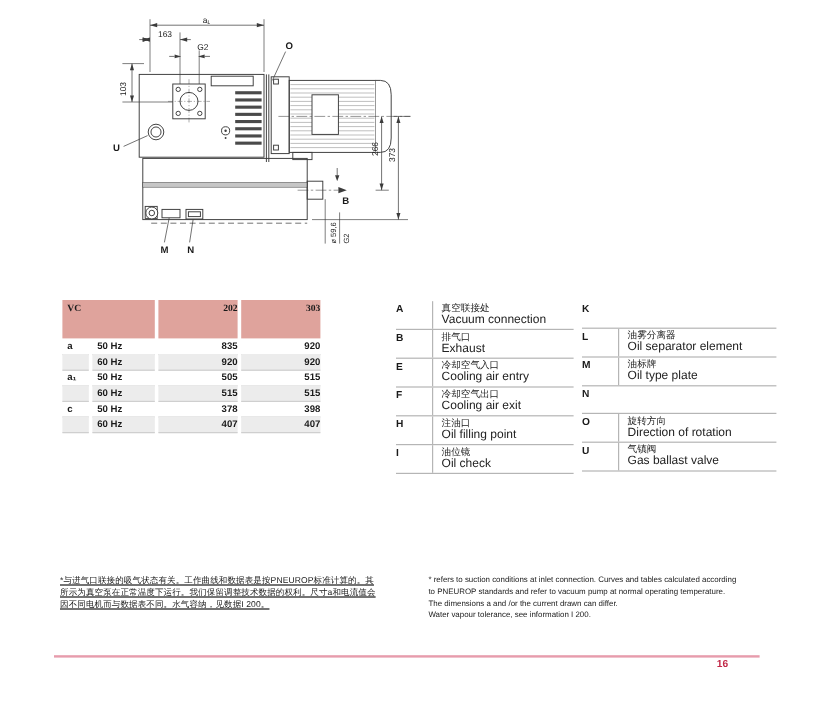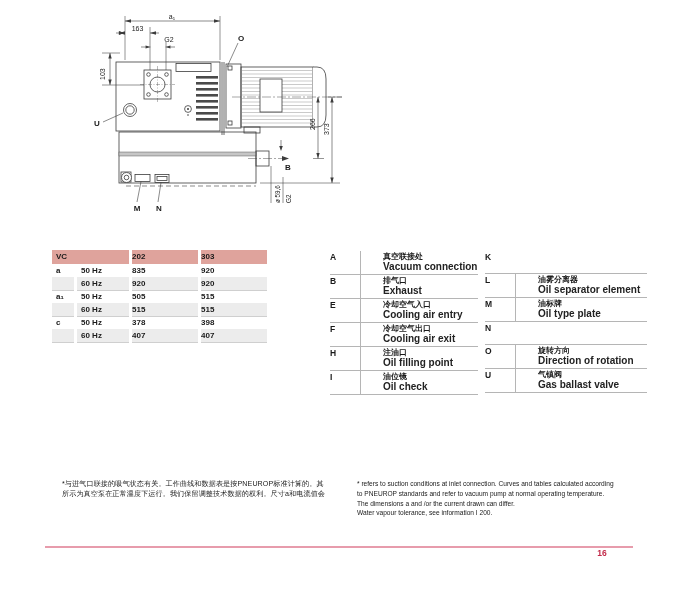--- a/index.html
+++ b/index.html
@@ -10,39 +10,39 @@
   }
   
   #drawing{position:absolute;left:78px;top:8px;}
   svg text{font-family:"Liberation Sans","DejaVu Sans",sans-serif;fill:#1a1a1a;}
   .dimtxt{font-size:7px;}
   .dimtxt-sm{font-size:6.3px;}
   .lbl{font-size:8px;font-weight:bold;}
   
   #spec-table{position:absolute;left:52px;top:250px;width:218px;font-size:8px;}
   .trow{display:grid;grid-template-columns:22px 52px 66px 66px;column-gap:3px;height:13px;line-height:13px;}
-  .trow.head{height:14px;line-height:14px;grid-template-columns:77px 66px 66px;}
+  .trow.head{height:32px;line-height:14px;grid-template-columns:77px 66px 66px;font-family:Liberation Serif, serif;}
   .trow.head .cell{background:var(--table-header-bg,#dfa39c);font-weight:bold;}
   .cell{padding:0;font-weight:bold;}
   .cell.l{padding-left:4px;text-align:left;}
-  .cell.c{text-align:left;}
+  .cell.c{text-align:right;}
   .trow.alt .cell{background:var(--row-alt,#ececec);}
   .trow:not(.head) .cell{border-bottom:1px solid var(--row-line,#cfcfcf);}
   .bold{font-weight:bold;}
   
   .legend-col{position:absolute;top:251px;width:148px;}
   #legend-left{left:330px;}
   #legend-right{left:485px;width:162px;}
   .lentry{display:grid;grid-template-columns:30px 1fr;border-bottom:1px solid var(--legend-rule,#b5b5b5);min-height:22px;}
   .lkey{font-weight:bold;font-size:8.5px;padding-top:1px;}
-  .ltxt{border-left:1px solid var(--legend-rule,#b5b5b5);padding:1px 0 2px 22px;font-weight:bold;}
+  .ltxt{border-left:1px solid var(--legend-rule,#b5b5b5);padding:1px 0 2px 7px;}
   .zh{font-size:8px;line-height:10px;}
   .en{font-size:10px;line-height:10px;color:#222;}
   
-  #footnote-zh{position:absolute;left:62px;top:479px;font-size:7.1px;line-height:10px;letter-spacing:0.1px;}
+  #footnote-zh{position:absolute;left:50px;top:479px;font-size:7.1px;line-height:10px;letter-spacing:0.1px;text-decoration:underline;}
   #footnote-en{position:absolute;left:357px;top:479px;font-size:6.6px;line-height:9.8px;}
   
   #footer-line{position:absolute;left:45px;top:546px;width:588px;height:2px;background:var(--footer-line,#e79cac);}
   #page-number{position:absolute;left:592px;top:548px;width:20px;text-align:center;
     font-size:8.5px;font-weight:bold;color:var(--page-number,#c22a49);}
 </style>
 </head>
 <body>
 
 <div id="page">
@@ -323,20 +323,21 @@
       <div class="ltxt">
           <div class="zh">气镇阀</div>
         <div class="en">Gas ballast valve</div>
         </div>
     </div>
   </div>
 
   <div id="footnote-zh">
     <div>*与进气口联接的吸气状态有关。工作曲线和数据表是按PNEUROP标准计算的。其</div>
     <div>所示为真空泵在正常温度下运行。我们保留调整技术数据的权利。尺寸a和电流值会</div>
+    <div>因不同电机而与数据表不同。水气容纳，见数据I 200。</div>
   </div>
   <div id="footnote-en">
     <div>* refers to suction conditions at inlet connection. Curves and tables calculated according</div>
     <div>to PNEUROP standards and refer to vacuum pump at normal operating temperature.</div>
     <div>The dimensions a and /or the current drawn can differ.</div>
     <div>Water vapour tolerance, see information I 200.</div>
   </div>
 
   <div id="footer-line"></div>
   <div id="page-number">16</div>

